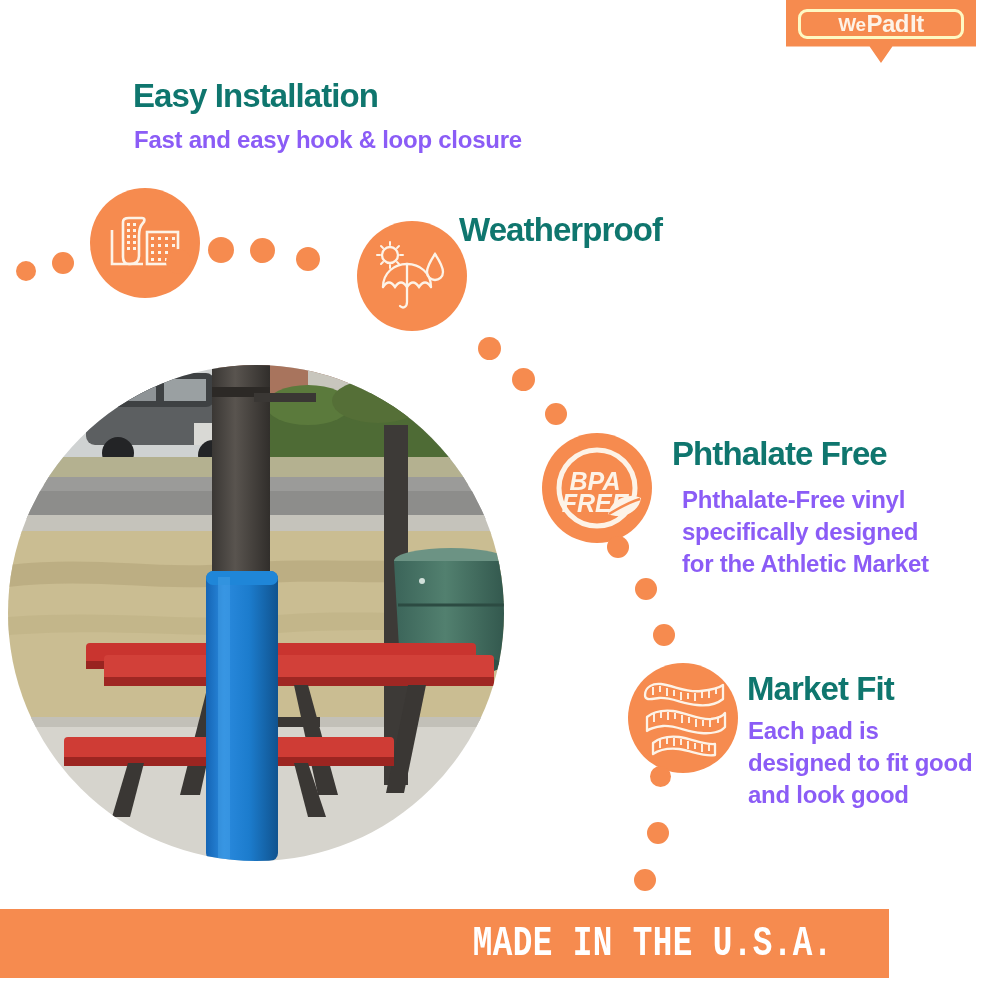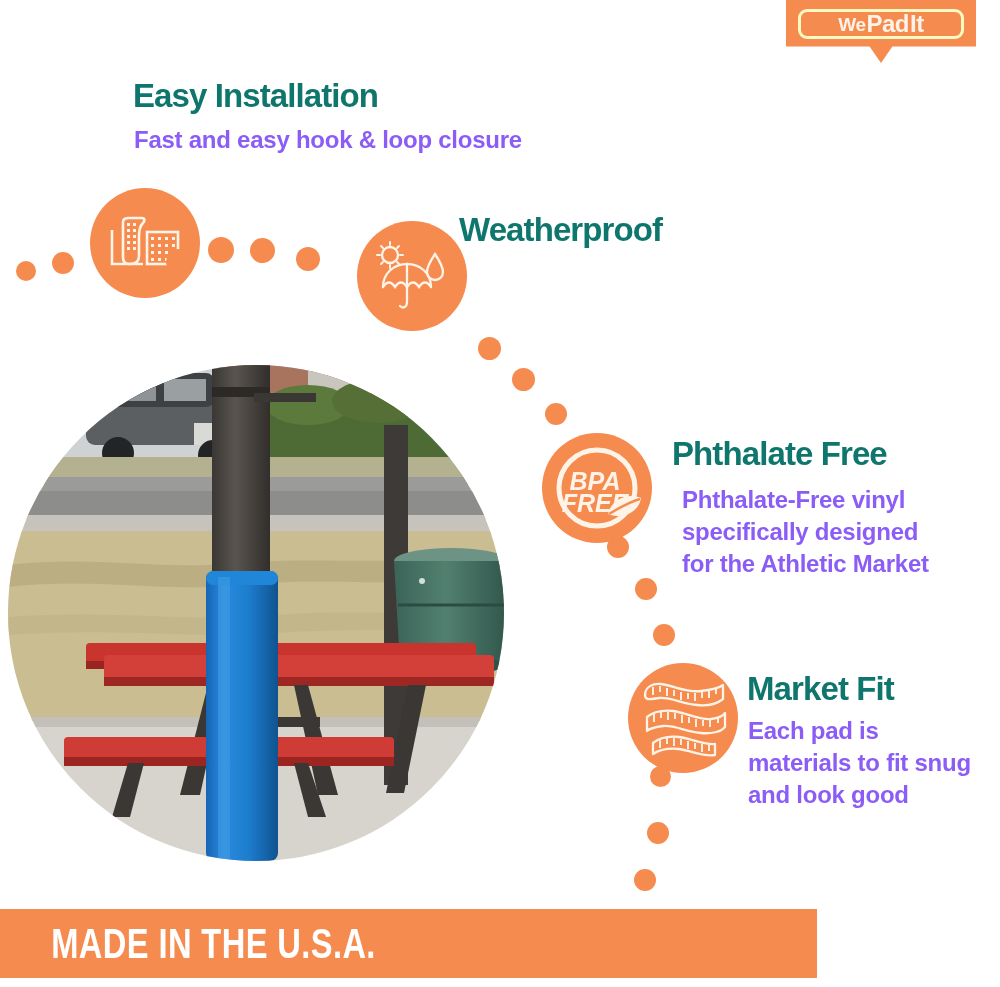--- a/index.html
+++ b/index.html
@@ -117,26 +117,27 @@
     border-radius: 50%;
     overflow: hidden;
   }
   #photo svg { display: block; }
 
   
   #banner {
     position: absolute;
     left: 0;
     top: 909px;
-    width: 817px;
+    width: 889px;
     height: 69px;
     background: #f68b4f;
     display: flex;
     align-items: center;
-    justify-content: flex-start;
+    justify-content: flex-end;
+    font-family: Liberation Mono, monospace;
   }
   #banner-text {
     color: #ffffff;
     font-size: 43px;
     font-weight: 800;
     letter-spacing: 0.5px;
     transform: scaleX(0.76);
     transform-origin: center;
     white-space: nowrap;
   }
@@ -230,21 +231,21 @@
       <circle cx="48" cy="48" r="38" fill="none" stroke="#fdf3e7" stroke-width="5"></circle>
       <text x="46" y="50" text-anchor="middle" font-family="Liberation Sans, sans-serif" font-size="25" font-weight="800" fill="#fdf3e7">BPA</text>
       <text x="46" y="72" text-anchor="middle" font-family="Liberation Sans, sans-serif" font-size="25" font-weight="800" fill="#fdf3e7">FREE</text>
 
       <path d="M92 58 C78 52 62 60 59 74 C74 80 90 72 92 58 Z" fill="#fdf3e7"></path>
       <path d="M60 74 C70 68 80 62 91 59" stroke="#f68b4f" stroke-width="2.4" fill="none"></path>
     </svg>
   </div>
 
   <div class="feature-title" id="t-fit">Market Fit</div>
-  <div class="feature-desc" id="d-fit">Each pad is materials to fit snug and look good</div>
+  <div class="feature-desc" id="d-fit">Each pad is designed to fit good and look good</div>
 
   <div class="icon-circle" id="icon-fit">
     <svg class="icon-svg" width="88" height="82" viewBox="0 0 88 82" fill="none" stroke="#fdf3e7" stroke-width="2.3" stroke-linejoin="round">
 
       <path d="M6 18 C6 10 14 6 22 7 C36 9 48 16 62 14 C72 13 80 11 84 8 L84 22 C78 27 68 29 58 28 C44 27 32 20 20 21 C12 22 6 24 6 18 Z"></path>
       <g stroke-width="1.9">
         <line x1="14" y1="10" x2="14" y2="18"></line>
           <line x1="21" y1="9" x2="21" y2="15"></line>
         <line x1="28" y1="11" x2="28" y2="19"></line>
           <line x1="35" y1="13" x2="35" y2="19"></line>

